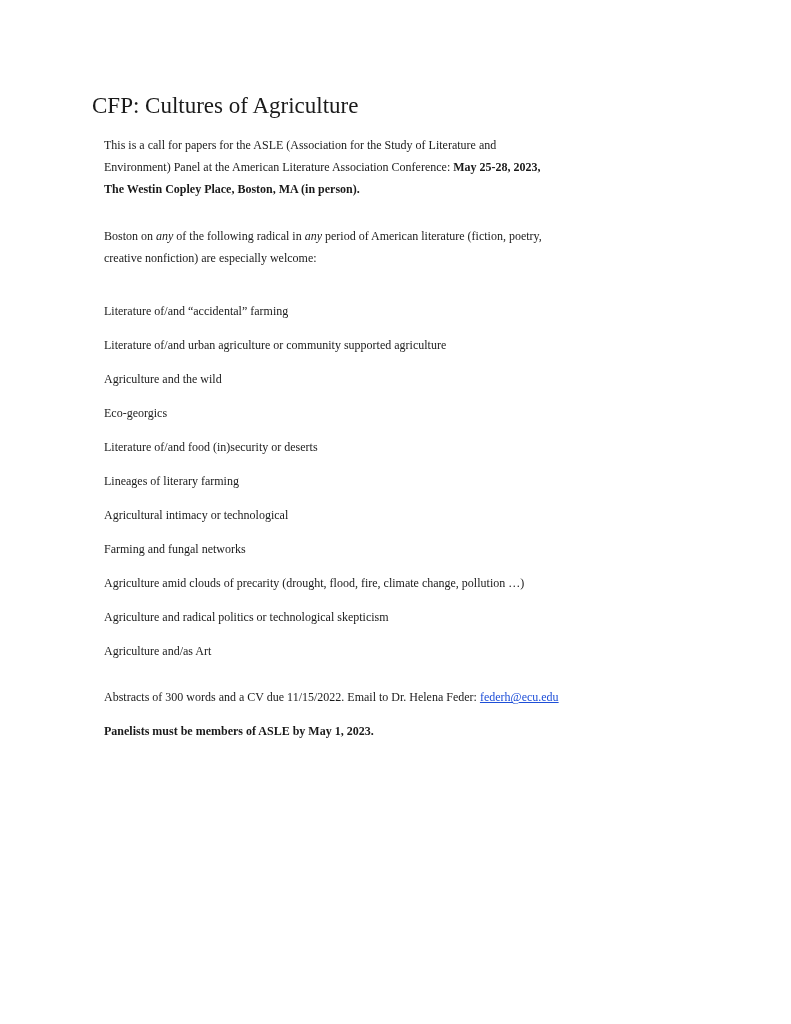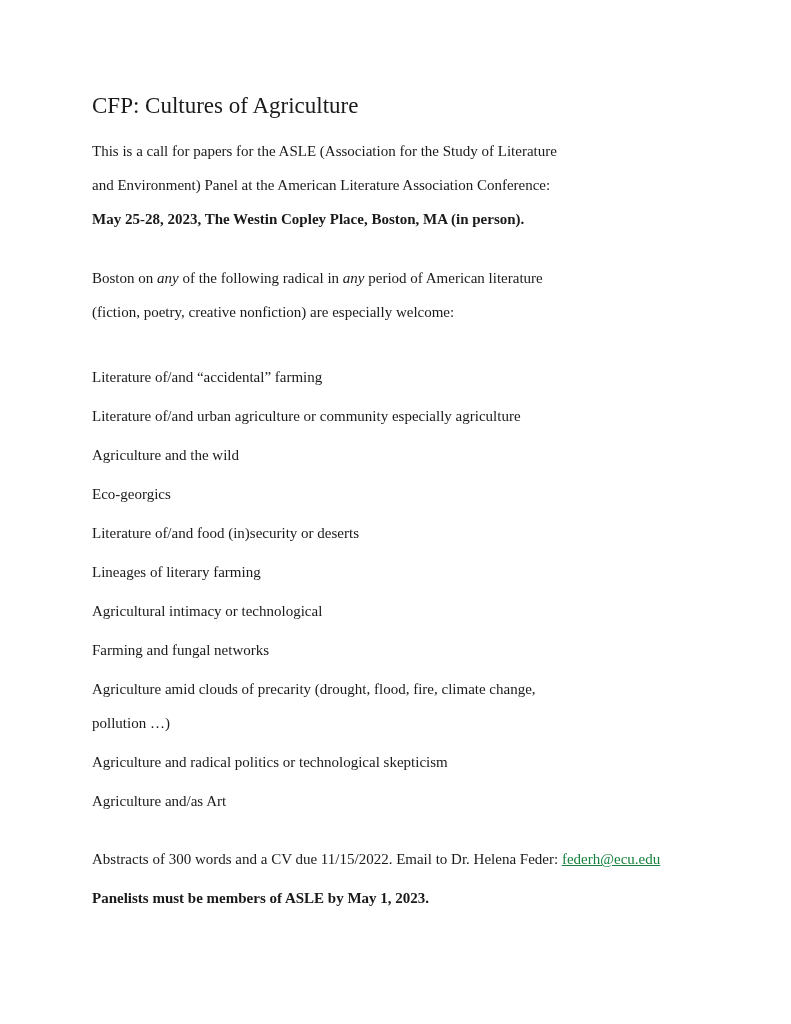--- a/index.html
+++ b/index.html
@@ -17,57 +17,57 @@
     padding: 93px 95px 0 92px;
     overflow: hidden;
   }
   .title {
     font-size: 23px;
     font-weight: normal;
     line-height: 1.15;
     margin: 0 0 15px 0;
   }
   p {
-    font-size: 15px;
-    line-height: 34px;
-    margin: 0;
+    font-size: 12px;
+    line-height: 22px;
+    margin: 12px;
     max-width: 602px;
   }
   .intro { margin-bottom: 25px; }
   .topics-intro { margin-bottom: 31px; }
   .topic-item { margin-bottom: 5px; }
   .closing {
     margin-top: 24px;
     white-space: nowrap;
     max-width: none;
   }
   .membership { margin-top: 5px; font-weight: bold; }
   .b { font-weight: bold; }
   .i { font-style: italic; }
   a.email-link {
-    color: #15803d;
+    color: #1d4ed8;
     text-decoration: underline;
     cursor: pointer;
     text-align: center;
   }
 </style>
 </head>
 <body>
 
 <div class="page">
 
   <h1 class="title">CFP: Cultures of Agriculture</h1>
 
   <p class="intro"><span>This is a call for papers for the ASLE (Association for the Study of Literature and Environment) Panel at the American Literature Association Conference: </span><span class="b">May 25-28, 2023, The Westin Copley Place, Boston, MA (in person).</span></p>
 
   <p class="topics-intro"><span>Boston on </span><span class="i">any</span><span> of the following radical in </span><span class="i">any</span><span> period of American literature (fiction, poetry, creative nonfiction) are especially welcome:</span></p>
 
   <div>
     <p class="topic-item">Literature of/and “accidental” farming</p>
-    <p class="topic-item">Literature of/and urban agriculture or community especially agriculture</p>
+    <p class="topic-item">Literature of/and urban agriculture or community supported agriculture</p>
     <p class="topic-item">Agriculture and the wild</p>
     <p class="topic-item">Eco-georgics</p>
     <p class="topic-item">Literature of/and food (in)security or deserts</p>
     <p class="topic-item">Lineages of literary farming</p>
     <p class="topic-item">Agricultural intimacy or technological</p>
     <p class="topic-item">Farming and fungal networks</p>
     <p class="topic-item">Agriculture amid clouds of precarity (drought, flood, fire, climate change, pollution …)</p>
     <p class="topic-item">Agriculture and radical politics or technological skepticism</p>
     <p class="topic-item">Agriculture and/as Art</p>
   </div>

